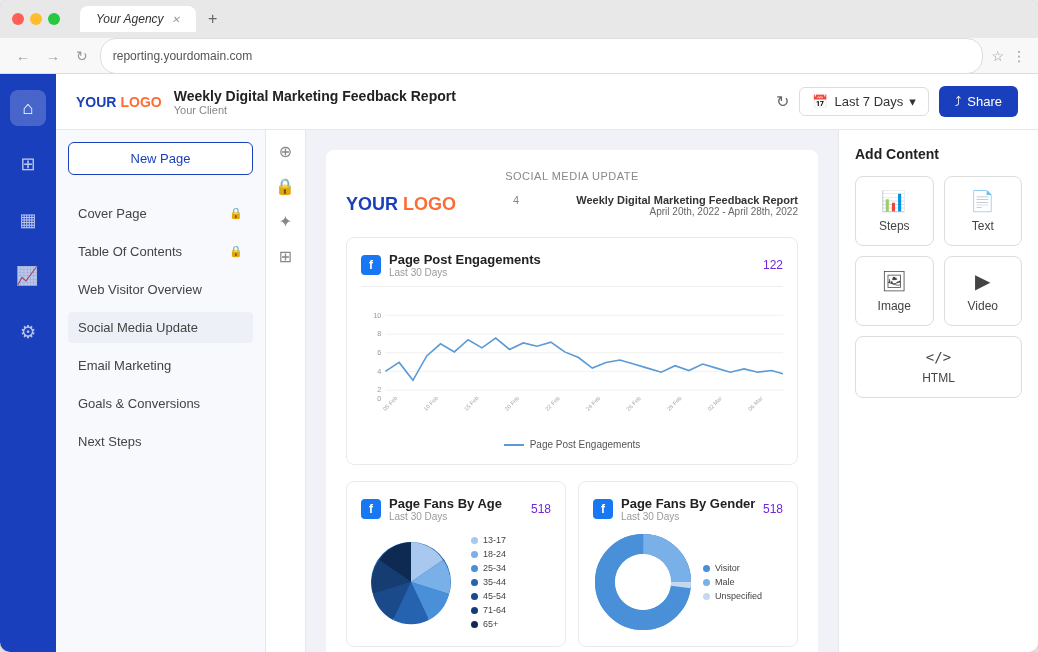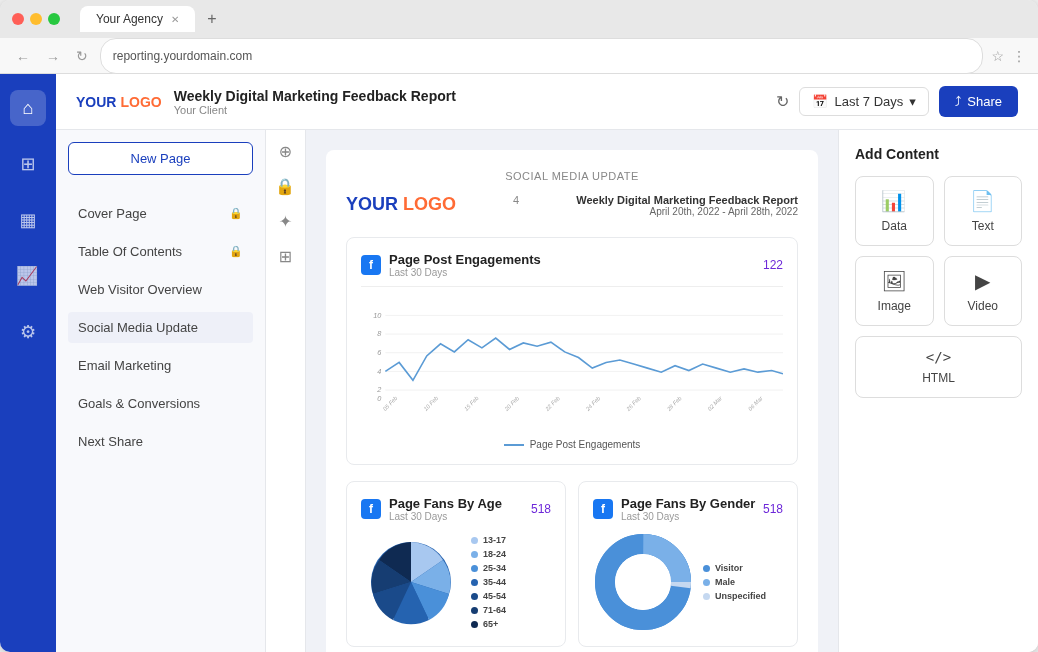--- a/index.html
+++ b/index.html
@@ -6,21 +6,21 @@
     body { font-family: -apple-system, BlinkMacSystemFont, 'Segoe UI', sans-serif; background: #f0f0f0; width: 1038px; height: 652px; overflow: hidden; }
 
     
     .browser-chrome { background: #f2f2f2; border-radius: 10px; overflow: hidden; width: 1038px; height: 652px; display: flex; flex-direction: column; box-shadow: 0 2px 10px rgba(0,0,0,0.2); }
     .browser-titlebar { background: #e8e8e8; height: 38px; display: flex; align-items: center; padding: 0 12px; gap: 8px; }
     .browser-dots { display: flex; gap: 6px; }
     .dot { width: 12px; height: 12px; border-radius: 50%; }
     .dot-red { background: #ff5f57; }
     .dot-yellow { background: #ffbd2e; }
     .dot-green { background: #28c840; }
-    .browser-tab { background: #fff; border-radius: 8px 8px 0 0; padding: 6px 16px; font-size: 12px; color: #333; display: flex; align-items: center; gap: 8px; margin-left: 12px; }
+    .browser-tab { background: #fff; border-radius: 8px 8px 0 0; padding: 6px 16px; font-size: 12px; color: #333; display: flex; align-items: center; gap: 8px; margin-left: 12px; font-style: italic; }
     .browser-tab-close { color: #999; font-size: 10px; cursor: pointer; }
     .browser-tab-add { background: none; border: none; color: #666; font-size: 16px; cursor: pointer; margin-left: 4px; }
     .browser-navbar { background: #f8f8f8; height: 36px; display: flex; align-items: center; padding: 0 12px; gap: 8px; border-bottom: 1px solid #ddd; }
     .nav-btn { background: none; border: none; color: #999; font-size: 14px; cursor: pointer; padding: 4px; }
     .address-bar { flex: 1; background: #fff; border: 1px solid #ddd; border-radius: 16px; height: 36px; display: flex; align-items: center; padding: 0 12px; font-size: 12px; color: #555; }
     .nav-icons { display: flex; gap: 8px; color: #999; font-size: 14px; }
 
     
     .app-container { display: flex; flex: 1; overflow: hidden; background: #fff; }
 
@@ -72,32 +72,32 @@
     .chart-card { border: 1px solid #e8eaed; border-radius: 8px; padding: 14px; margin-bottom: 16px; }
     .chart-header { display: flex; align-items: center; justify-content: space-between; margin-bottom: 4px; }
     .chart-title-area { display: flex; align-items: center; gap: 8px; }
     .fb-icon { width: 20px; height: 20px; background: #1877f2; border-radius: 4px; display: flex; align-items: center; justify-content: center; color: white; font-size: 12px; font-weight: 700; }
     .chart-title { font-size: 13px; font-weight: 600; color: #222; }
     .chart-subtitle { font-size: 10px; color: #999; }
     .chart-value { font-size: 12px; font-weight: 400; color: #6d28d9; }
     .chart-divider { border: none; border-top: 1px solid #eee; margin: 8px 0; }
 
     
-    .line-chart-container { height: 140px; position: relative; font-style: italic; }
+    .line-chart-container { height: 140px; position: relative; }
     .chart-legend { display: flex; align-items: center; justify-content: center; gap: 6px; margin-top: 4px; font-size: 10px; color: #555; }
     .legend-line { width: 20px; height: 2px; background: #5b9bd5; display: inline-block; }
 
     
     .two-col { display: flex; gap: 12px; }
     .half-card { flex: 1; border: 1px solid #e8eaed; border-radius: 8px; padding: 14px; }
 
     
     .pie-container { display: flex; align-items: center; gap: 10px; margin-top: 10px; }
     .pie-legend { display: flex; flex-direction: column; gap: 4px; }
-    .legend-item { display: flex; align-items: center; gap: 5px; font-size: 9px; color: #444; font-weight: bold; }
+    .legend-item { display: flex; align-items: center; gap: 5px; font-size: 9px; color: #444; }
     .legend-dot { width: 7px; height: 7px; border-radius: 50%; }
 
     
     .donut-container { display: flex; align-items: center; gap: 10px; margin-top: 10px; }
 
     
     .right-panel { width: 200px; background: #fff; border-left: 1px solid #e5e7eb; padding: 16px; }
     .add-content-title { font-size: 14px; font-weight: 600; color: #222; margin-bottom: 14px; }
     .content-grid { display: grid; grid-template-columns: 1fr 1fr; gap: 10px; }
     .content-btn { border: 1px solid #ddd; border-radius: 8px; padding: 12px 8px; display: flex; flex-direction: column; align-items: center; gap: 6px; cursor: pointer; background: #fff; font-size: 12px; color: #444; }
@@ -193,21 +193,21 @@
           <div class="sidebar-item active">
             <span>Social Media Update</span>
           </div>
           <div class="sidebar-item">
             <span>Email Marketing</span>
           </div>
           <div class="sidebar-item">
             <span>Goals &amp; Conversions</span>
           </div>
           <div class="sidebar-item">
-            <span>Next Share</span>
+            <span>Next Steps</span>
           </div>
         </div>
 
         <div class="canvas-tools">
           <span class="tool-icon">⊕</span>
           <span class="tool-icon">🔒</span>
           <span class="tool-icon">✦</span>
           <span class="tool-icon">⊞</span>
         </div>
 
@@ -376,21 +376,21 @@
               </div>
             </div>
           </div>
         </div>
 
         <div class="right-panel">
           <div class="add-content-title">Add Content</div>
           <div class="content-grid">
             <button class="content-btn">
               <span class="content-btn-icon">📊</span>
-              <span>Data</span>
+              <span>Steps</span>
             </button>
             <button class="content-btn">
               <span class="content-btn-icon">📄</span>
               <span>Text</span>
             </button>
             <button class="content-btn">
               <span class="content-btn-icon">🖼</span>
               <span>Image</span>
             </button>
             <button class="content-btn">

